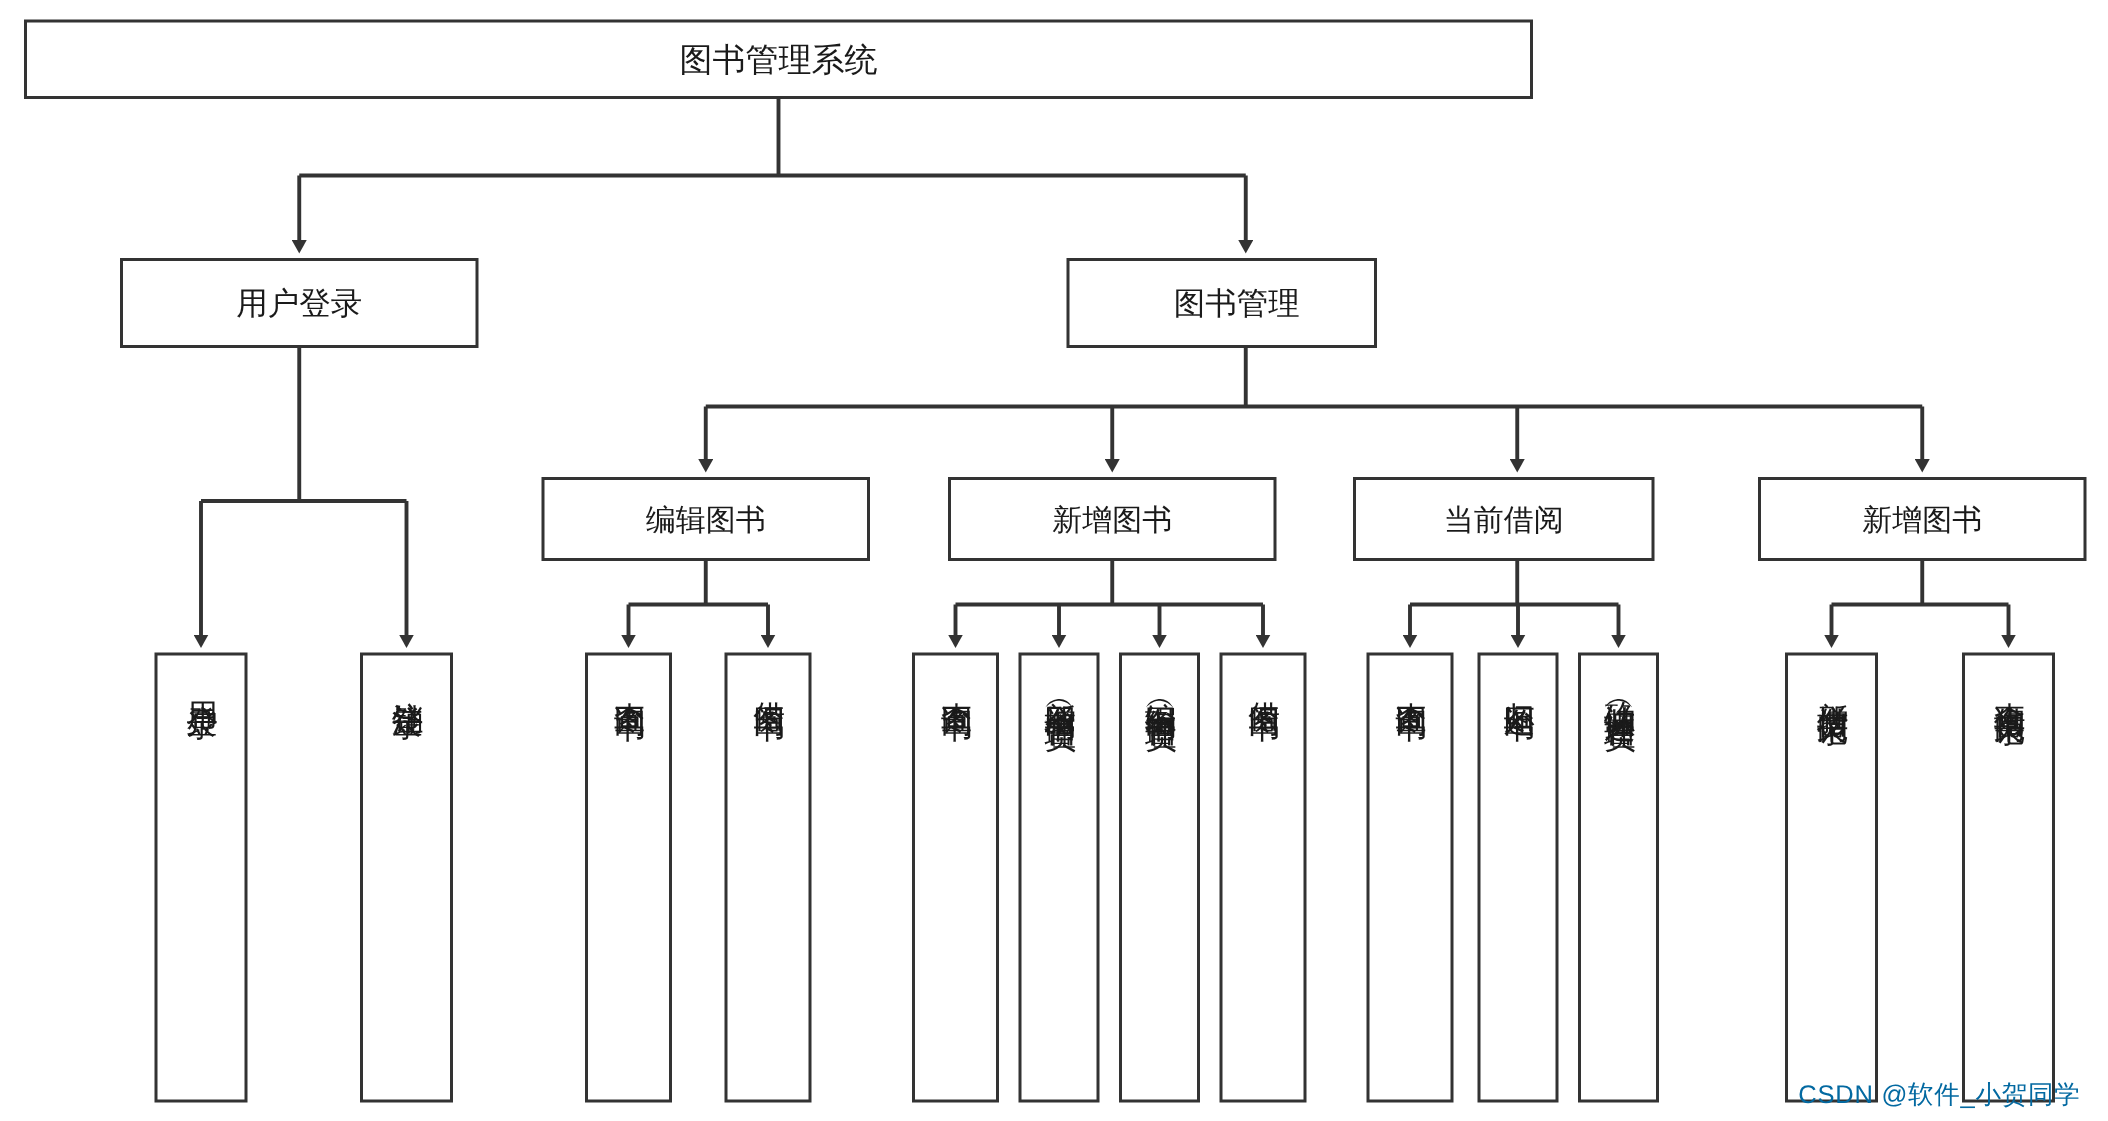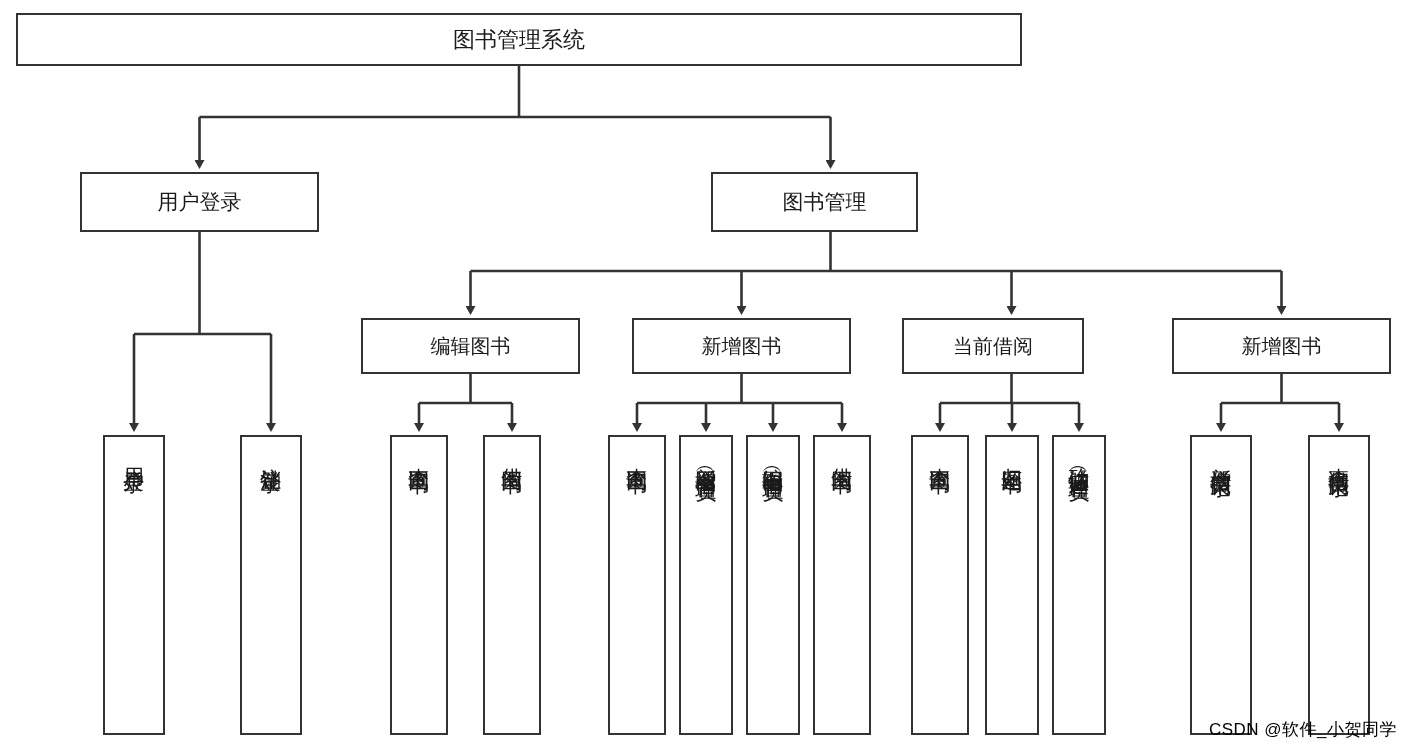--- a/index.html
+++ b/index.html
@@ -39,24 +39,24 @@
     text-orientation:upright;
     font-size:21px;
     line-height:1.12;
     letter-spacing:2px;
     white-space:nowrap;
     color:#1a1a1a;
   }
 
   .watermark{
     position:absolute;
-    right:8px;
+    right:18px;
     bottom:6px;
     font-size:17px;
-    color:#000000;
+    color:#0369a1;
     white-space:nowrap;
     letter-spacing:0.5px;
   }
 </style>
 </head>
 <body>
 
 <div id="diagram-root">
   <svg class="wires" id="wires" viewBox="0 0 1405 747">
     <defs>
@@ -110,21 +110,21 @@
       </div>
       <div class="node level1" style="left: 711px; top: 172px; width: 207px; height: 60px; padding-left: 20px;">
         <span>图书管理</span>
       </div>
       <div class="node level2" style="left: 361px; top: 318px; width: 219px; height: 56px;">
         <span>编辑图书</span>
       </div>
       <div class="node level2" style="left: 632px; top: 318px; width: 219px; height: 56px;">
         <span>新增图书</span>
       </div>
-      <div class="node level2" style="left: 902px; top: 318px; width: 182px; height: 56px;">
+      <div class="node level2" style="left: 902px; top: 318px; width: 201px; height: 56px;">
         <span>当前借阅</span>
       </div>
       <div class="node level2" style="left: 1172px; top: 318px; width: 219px; height: 56px;">
         <span>新增图书</span>
       </div>
       <div class="node leaf" style="left: 103px; top: 435px; width: 62px; height: 300px;">
         <span class="vtext">用户登录</span>
       </div>
       <div class="node leaf" style="left: 240px; top: 435px; width: 62px; height: 300px;">
         <span class="vtext">注销登录</span>

